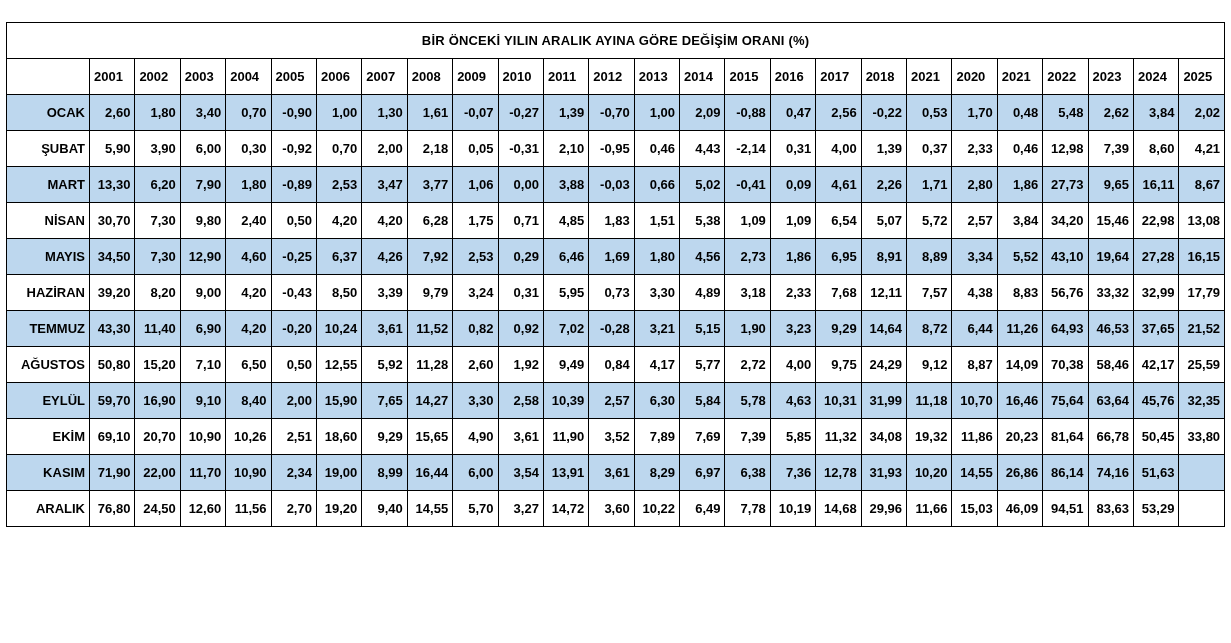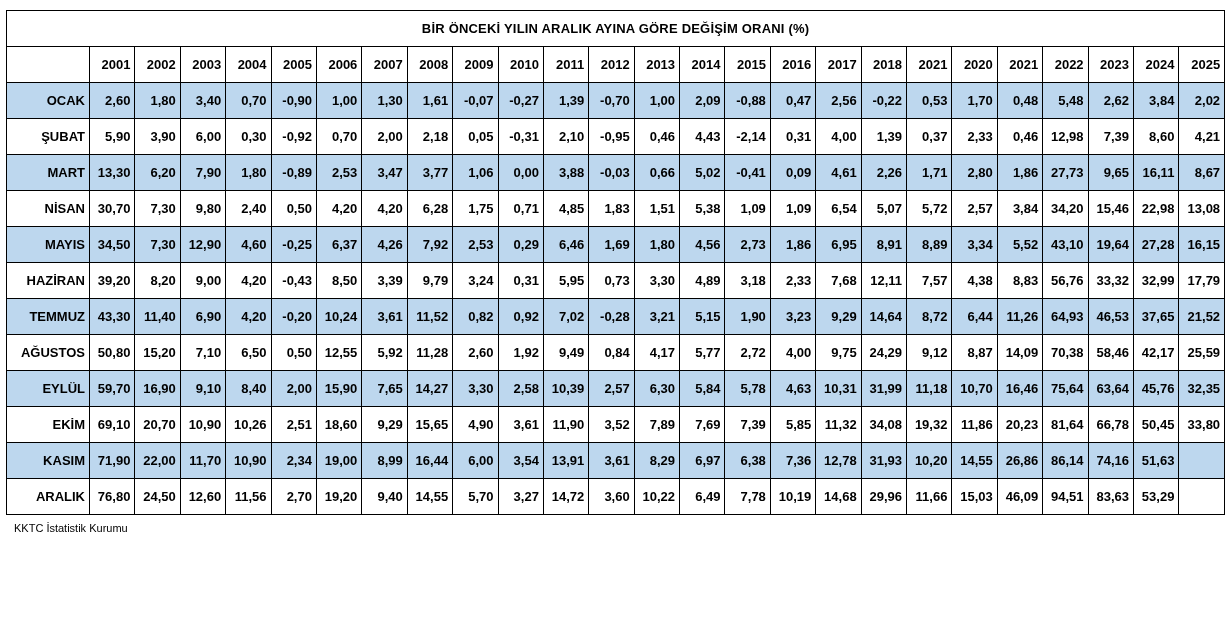--- a/index.html
+++ b/index.html
@@ -17,42 +17,41 @@
     position: relative;
     width: 1231px;
     height: 643px;
     box-sizing: border-box;
     padding: 6px 6px 0 6px;
   }
   table.grid {
     border-collapse: collapse;
     table-layout: fixed;
     width: 1219px;
-    margin: 4px auto;
+    margin: 16px auto;
   }
   table.grid td, table.grid th {
     border: 1px solid #000000;
     font-size: 13px;
     font-weight: bold;
     padding: 0 4px;
     height: 36px;
     box-sizing: border-box;
     white-space: nowrap;
     overflow: hidden;
   }
   .title-cell {
     text-align: center;
     font-size: 17px;
     font-weight: bold;
     height: 82px;
     letter-spacing: 0.2px;
     color: #000000;
   }
   .year-head {
-    text-align: right;
     background: #ffffff;
     height: 30px;
     font-size: 13.5px;
   }
   .corner-head {
     background: #ffffff;
     height: 30px;
   }
   .row-label {
     text-align: right;
@@ -490,14 +489,13 @@
         <td class="val">11,66</td>
         <td class="val">15,03</td>
         <td class="val">46,09</td>
         <td class="val">94,51</td>
         <td class="val">83,63</td>
         <td class="val">53,29</td>
         <td class="val"></td>
       </tr>
     </tbody>
   </table>
-  <div class="footer">KKTC İstatistik Kurumu</div>
 </div>
 
 </body></html>

